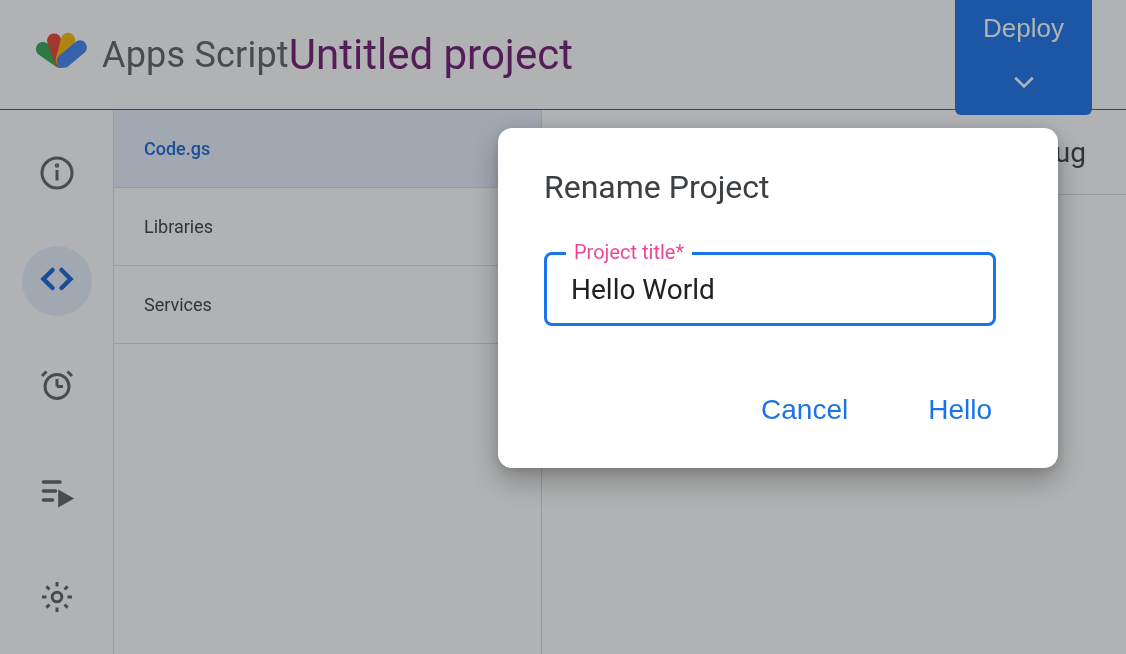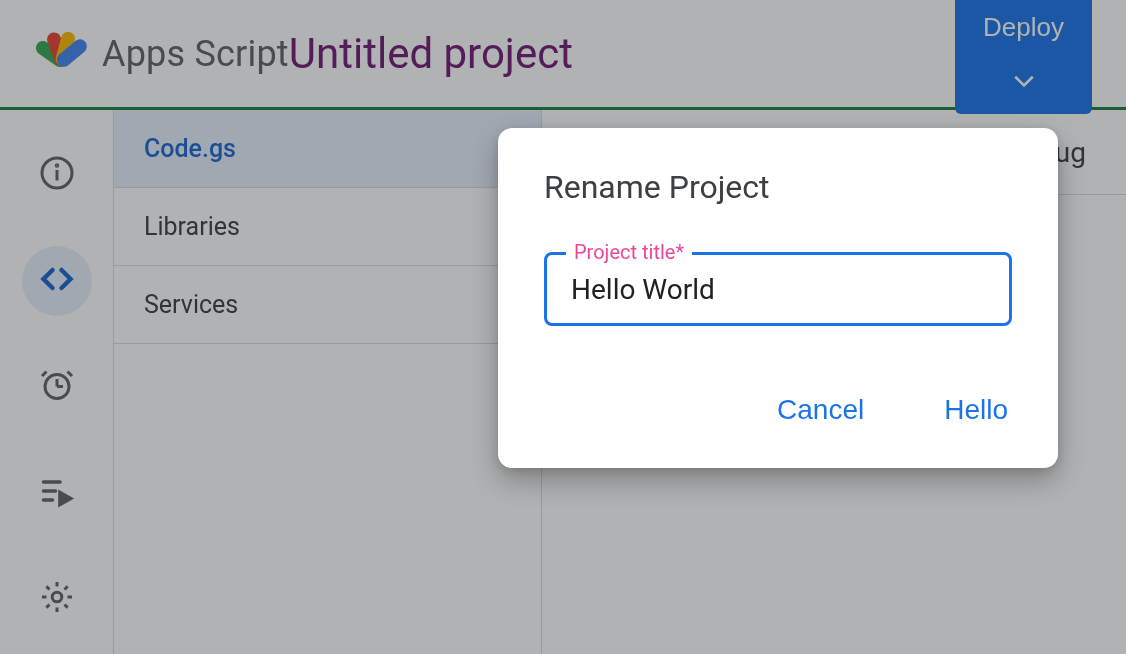--- a/index.html
+++ b/index.html
@@ -11,21 +11,21 @@
   position: relative;
   background: #fff;
 }
 
 
 .header {
   display: flex;
   align-items: center;
   height: 110px;
   padding: 0 34px;
-  border-bottom: 3px solid #15803d;
+  border-bottom: 1px solid #15803d;
 }
 .logo {
   display: flex;
   align-items: center;
   gap: 12px;
 }
 .logo-svg { width: 56px; height: 56px; }
 .logo-text {
   font-size: 36px;
   color: #5f6368;
@@ -102,21 +102,21 @@
   color: #3c4043;
 }
 .sort-icon { cursor: pointer; color: #5f6368; }
 .sort-icon svg { width: 32px; height: 32px; }
 .files-row {
   height: 78px;
   display: flex;
   align-items: center;
   padding: 0 30px;
   border-bottom: 1px solid #dadce0;
-  font-size: 25px;
+  font-size: 18px;
   color: #3c4043;
 }
 .files-row.selected {
   background: #e8f0fe;
   color: #1967d2;
   font-weight: 500;
 }
 
 
 .editor-area {
@@ -143,21 +143,21 @@
 
 
 .dialog {
   position: absolute;
   left: 498px;
   top: 128px;
   width: 560px;
   background: #fff;
   border-radius: 14px;
   box-shadow: 0 12px 28px rgba(0,0,0,.28), 0 2px 8px rgba(0,0,0,.12);
-  padding: 40px 46px 34px 46px;
+  padding: 40px 62px 34px 46px;
 }
 .dialog-title {
   font-size: 32px;
   color: #3c4043;
   margin-bottom: 46px;
 }
 .field-wrap {
   position: relative;
   margin-bottom: 60px;
 }

